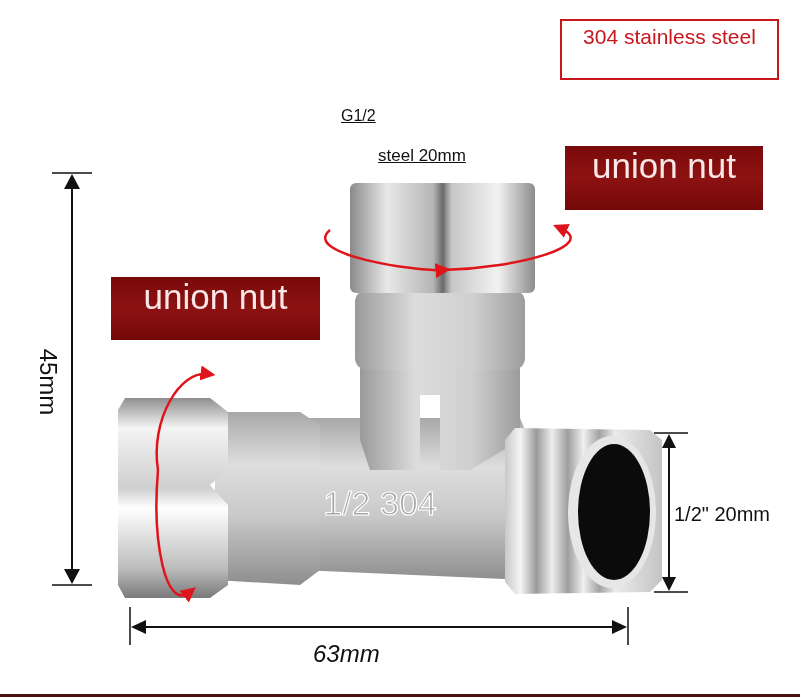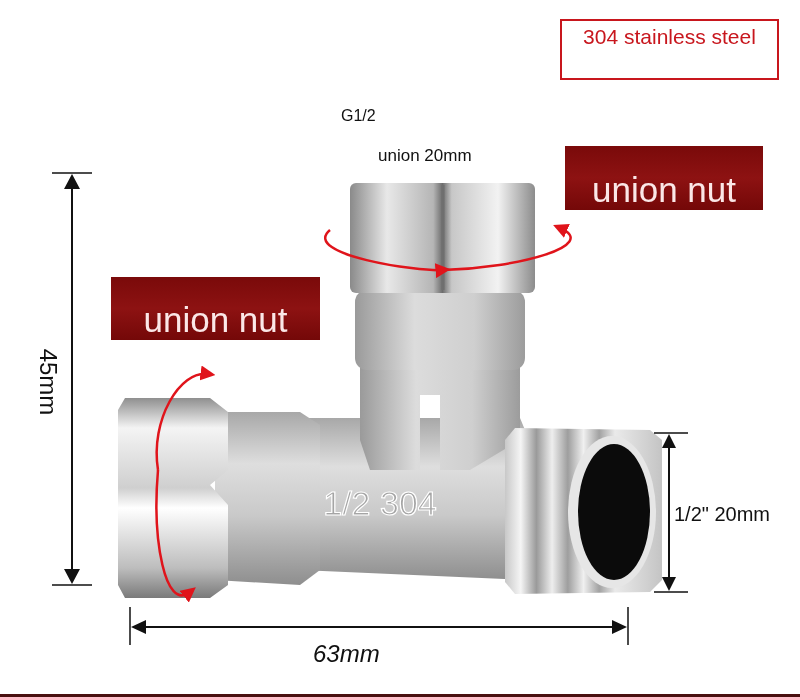--- a/index.html
+++ b/index.html
@@ -9,25 +9,25 @@
     font-family: "Liberation Sans", "DejaVu Sans", sans-serif;
   }
   .abs { position: absolute; }
   .material-box {
     left: 560px; top: 19px; width: 219px; height: 61px;
     border: 2px solid #c8161d; box-sizing: border-box;
     color: #c8161d; font-size: 21px;
     display: flex; align-items: center; justify-content: center;
     padding-bottom: 26px;
   }
-  .label-plain { color: #111; font-size: 17px; white-space: nowrap; }
+  .label-plain { color: #111; font-size: 17px; white-space: nowrap; text-decoration: underline; }
   .nut-tag {
     background: linear-gradient(180deg, #7a0a0a 0%, #8d1212 50%, #740808 100%);
     color: #fbe7e7; font-size: 35px;
-    display: flex; align-items: flex-end; justify-content: center;
+    display: flex; align-items: flex-start; justify-content: center;
     box-sizing: border-box;
   }
   .dim-text { color: #111; font-size: 24px; white-space: nowrap; }
   .v-text {
     color: #111; font-size: 24px; white-space: nowrap;
     transform: rotate(90deg); transform-origin: center center;
   }
   .bottom-line { left: 0; bottom: 0; width: 800px; height: 3px; background: #4a1010; }
   svg { position: absolute; left: 0; top: 0; }
 </style>
@@ -123,21 +123,21 @@
   <line x1="669" y1="445" x2="669" y2="580" stroke="#111" stroke-width="2"></line>
   <polygon points="669,434 662,448 676,448" fill="#111"></polygon>
   <polygon points="669,591 662,577 676,577" fill="#111"></polygon>
 </svg>
 
 <div class="abs material-box">
   <span>304 stainless steel</span>
 </div>
 
 <div class="abs label-plain" style="left:341px; top:107px; font-size:16px;">G1/2</div>
-<div class="abs label-plain" style="left:378px; top:146px;">union 20mm</div>
+<div class="abs label-plain" style="left:378px; top:146px;">steel 20mm</div>
 
 <div class="abs nut-tag" style="left:565px; top:146px; width:198px; height:64px;">
   <span>union nut</span>
 </div>
 <div class="abs nut-tag" style="left:111px; top:277px; width:209px; height:63px;">
   <span>union nut</span>
 </div>
 
 <div class="abs v-text" style="left:3px; top:368px; width:90px; text-align:center;">45mm</div>
 <div class="abs dim-text" style="left:313px; top:640px;font-style:italic;">63mm</div>

